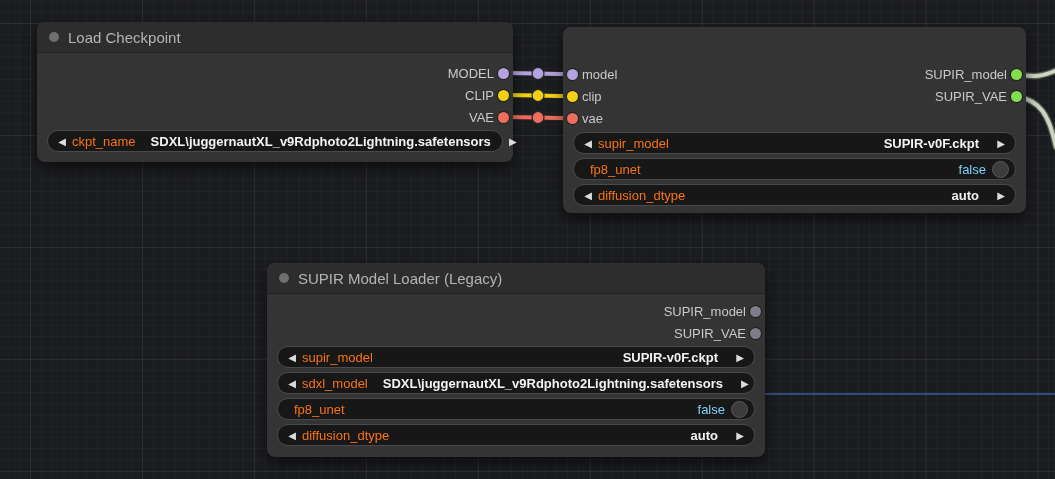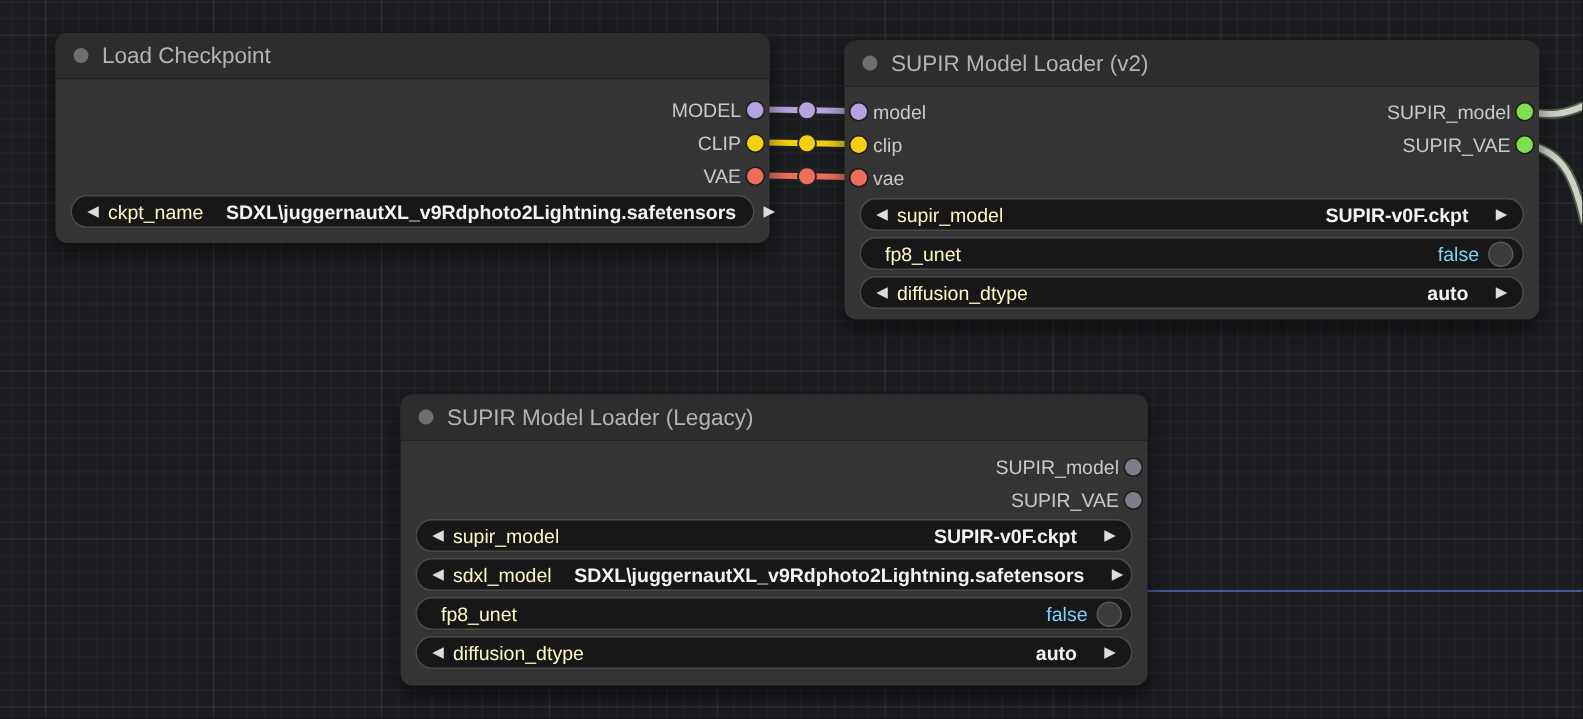--- a/index.html
+++ b/index.html
@@ -35,21 +35,21 @@
   .pdot{width:11px;height:11px;border-radius:50%;flex:none;
         box-shadow:0 0 0 1px rgba(0,0,0,.45);cursor:crosshair;}
   .c-model{background:#b4a3e0;} .c-clip{background:#f2d113;} .c-vae{background:#ee6e5e;}
   .c-green{background:#82de4f;} .c-gray{background:#7e7c8a;}
   .widget{
     position:absolute;left:10px;right:10px;height:22px;box-sizing:border-box;
     background:#171717;border:1px solid #4a4a4a;border-radius:12px;
     display:flex;align-items:center;padding:0 6px;font-size:13px;cursor:pointer;
   }
   .warrow{color:#dcdcdc;font-size:10px;width:16px;text-align:center;flex:none;}
-  .wlabel{color:#fef9c3;margin-left:2px;white-space:nowrap;}
+  .wlabel{color:#f97316;margin-left:2px;white-space:nowrap;}
   .wvalue{color:#f3f3f3;font-weight:bold;margin-left:auto;white-space:nowrap;padding-right:14px;padding-left:15px;}
   .wvalue.plain{font-weight:normal;color:#7dd3fc;padding-right:6px;}
   .toggle{width:15px;height:15px;border-radius:50%;background:#3c3c3c;
           border:1px solid #585858;flex:none;}
 </style>
 </head>
 <body>
 
 <div id="canvas">
 
@@ -98,24 +98,20 @@
     </div>
     <div class="widget" style="top:108px;">
       <span class="warrow">◀</span>
       <span class="wlabel">ckpt_name</span>
       <span class="wvalue">SDXL\juggernautXL_v9Rdphoto2Lightning.safetensors</span>
       <span class="warrow">▶</span>
     </div>
   </div>
 
   <div class="node" style="left:563px;top:27px;width:463px;height:186px;">
-    <div class="ntitle">
-      <span class="tdot"></span>
-      <span>SUPIR Model Loader (v2)</span>
-    </div>
     <div class="port in" style="top:36px;">
       <span class="pdot c-model"></span>
       <span>model</span>
     </div>
     <div class="port in" style="top:58px;">
       <span class="pdot c-clip"></span>
       <span>clip</span>
     </div>
     <div class="port in" style="top:80px;">
       <span class="pdot c-vae"></span>

